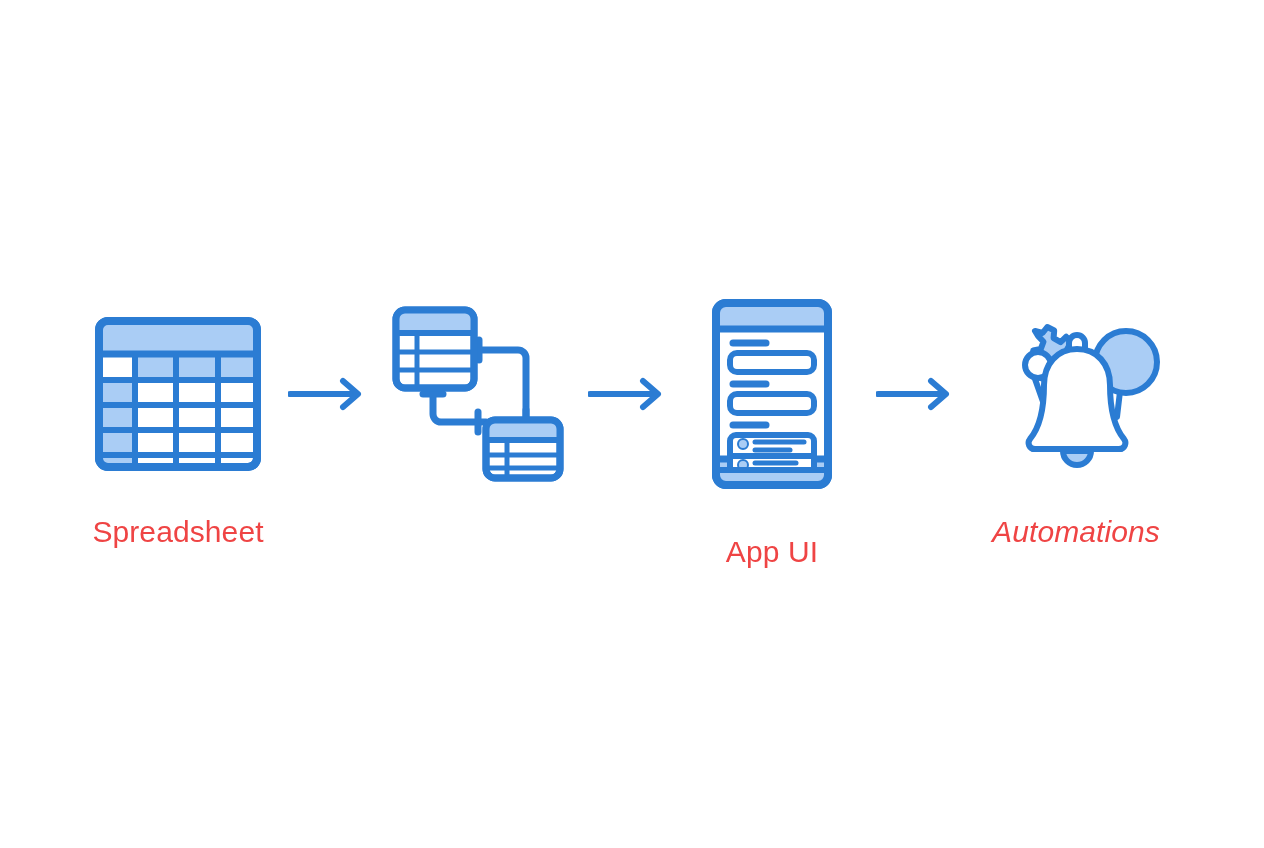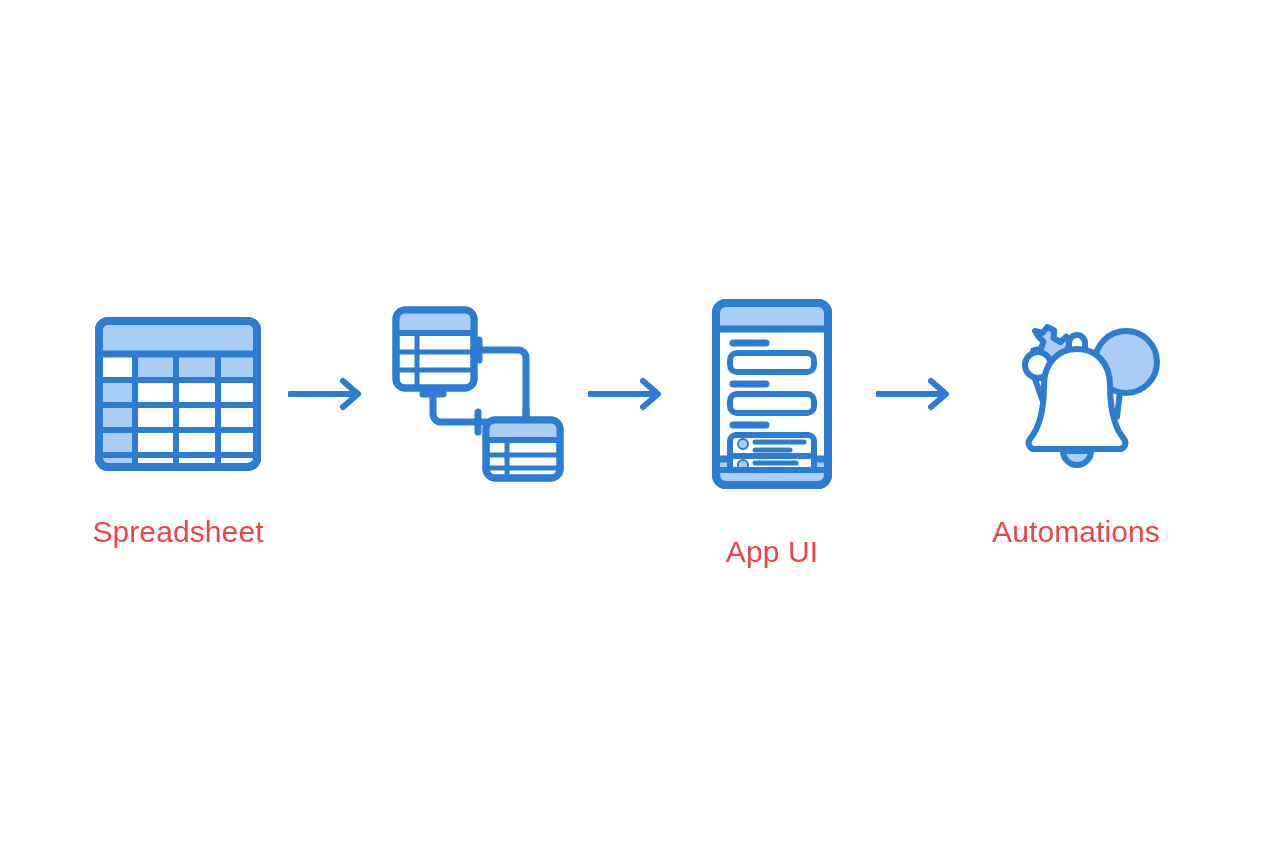--- a/index.html
+++ b/index.html
@@ -46,21 +46,21 @@
     font-size: 30px;
     line-height: 36px;
     color: #ef4444;
     letter-spacing: 0.1px;
     white-space: nowrap;
     text-align: center;
   }
   .stage-spreadsheet { width: 190px; }
   .stage-datamodel   { width: 190px; }
   .stage-appui       { width: 178px; gap: 20px; }
-  .stage-automations { width: 210px; }
+  .stage-automations { width: 210px; font-style: italic; }
 
   .arrow {
     width: 110px;
     height: 196px;
     display: flex;
     align-items: center;
     justify-content: center;
   }
   .arrow svg { display: block; }
   .stage-icon svg { display: block; }

